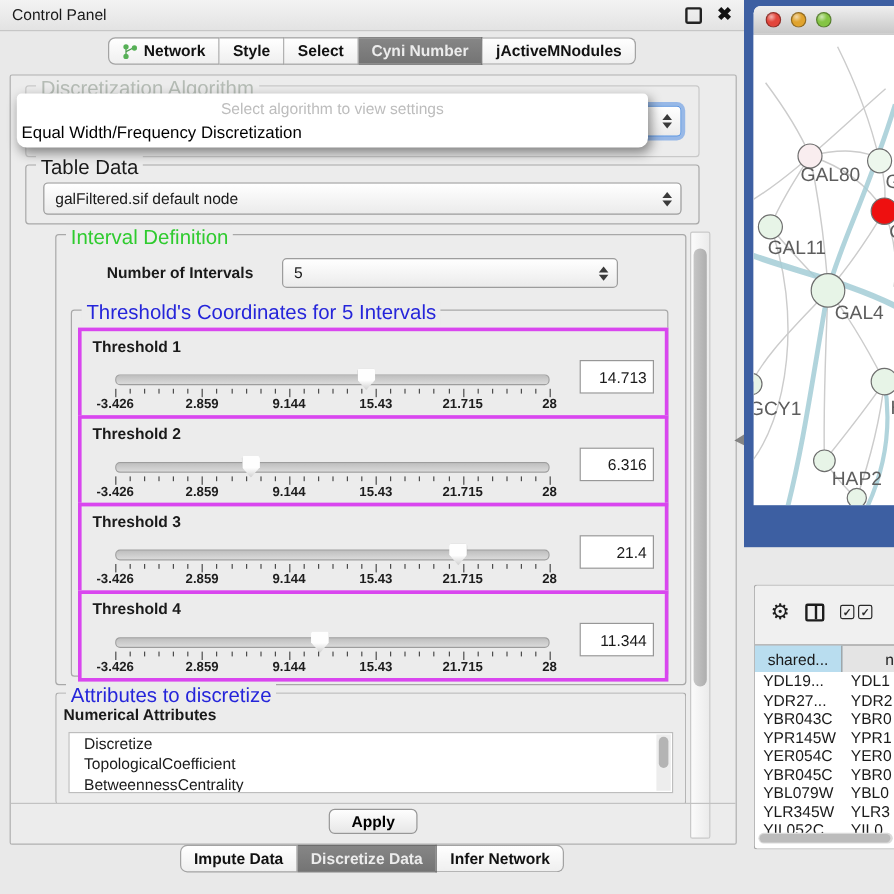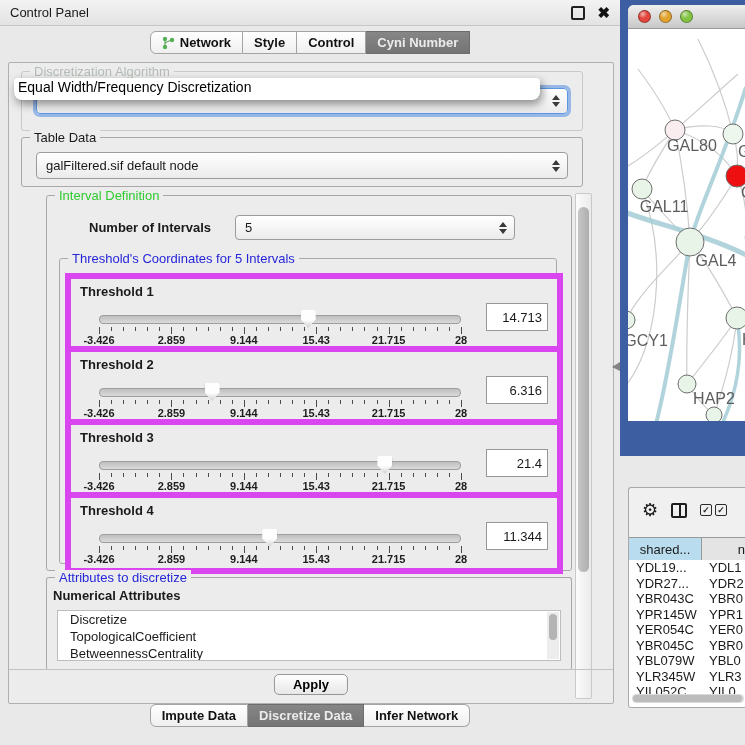--- a/index.html
+++ b/index.html
@@ -21,21 +21,21 @@
   .tab.first{border-left:1px solid #a3a3a3;border-radius:6px 0 0 6px}
   .tab.last{border-radius:0 6px 6px 0}
   .tab.active{background:linear-gradient(#868686,#747474);color:#ececec;border-color:#6d6d6d}
   #top-tabbar{position:absolute;left:0;top:31px;width:620px;display:flex;justify-content:center}
   #bottom-tabbar{position:absolute;left:0;top:704px;width:620px;display:flex;justify-content:center}
 
   #content{position:absolute;left:8px;top:62px;width:604px;height:640px;background:#ececec;
            border:1px solid #b0b0b0;border-radius:2px}
 
   .groupbox{position:absolute;border:1px solid #a8a8a8;border-radius:3px}
-  .grouplabel{position:absolute;top:-8px;left:8px;background:#ececec;padding:0 4px;font-size:13px;white-space:nowrap}
+  .grouplabel{position:absolute;top:-8px;left:8px;background:#ececec;padding:0 4px;font-size:17px;white-space:nowrap}
   .lbl-green{color:#2fcb2f}.lbl-blue{color:#2525da}.lbl-plain{color:#1a1a1a}.lbl-faded{color:#b5bcb5}
 
   .combo{background:linear-gradient(#ffffff,#ebebeb);border:1px solid #9c9c9c;border-radius:4px;
          display:flex;align-items:center;padding:0 22px 0 9px;box-sizing:border-box;font-size:13px;position:relative}
   .stepper{position:absolute;right:7px;top:50%;transform:translateY(-50%);display:flex;flex-direction:column;gap:2px}
   .stepper i{display:block;width:0;height:0;border-left:4px solid transparent;border-right:4px solid transparent}
   .stepper .up{border-bottom:5px solid #3a3a3a}
   .stepper .dn{border-top:5px solid #3a3a3a}
   .combo.focused{border-color:#5d97e3;box-shadow:0 0 0 3px rgba(95,150,228,.6)}
 
@@ -46,21 +46,21 @@
   .popup-option.selected{font-weight:bold}
 
   
   #vscroll{position:absolute;left:566px;top:130px;width:15px;height:504px;
            background:linear-gradient(90deg,#fbfbfb,#ebebeb);border:1px solid #c9c9c9;border-radius:2px}
   #vscroll .thumb{position:absolute;left:2px;right:2px;top:13px;height:365px;
                   background:linear-gradient(90deg,#c6c6c6,#aeaeae);border-radius:6px}
 
   .bold13{font-size:13px;font-weight:bold}
 
-  .threshold-card{position:absolute;left:5px;width:486px;height:70px;border:6px solid #d946ef;background:#ececec}
+  .threshold-card{position:absolute;left:5px;width:486px;height:70px;border:3px solid #d946ef;background:#ececec}
   .th-label{position:absolute;left:9px;top:5px;font-size:13px;font-weight:bold}
   .slider{position:absolute;left:28px;top:36px;width:360px;height:7px;border-radius:4px;
           background:linear-gradient(#bfbfbf,#dadada);border:1px solid #9d9d9d}
   .slider .thumb{position:absolute;top:-6px;width:15px;height:18px;
           background:linear-gradient(#fefefe 55%,#cfcfcf);clip-path:polygon(8% 0,92% 0,100% 10%,100% 52%,50% 100%,0 52%,0 10%);
           filter:drop-shadow(0 0 1px #8a8a8a)}
   .ticks{position:absolute;left:28px;top:48px;width:362px;height:8px}
   .ticks i{position:absolute;width:1px;background:#4c4c4c;top:0}
   .ticklabels{position:absolute;left:28px;top:55px;width:362px;height:12px}
   .ticklabels span{position:absolute;transform:translateX(-50%);font-size:11px;font-weight:bold;color:#1d1d1d;white-space:nowrap}
@@ -137,41 +137,45 @@
             <circle cx="3" cy="3" r="2.2" fill="#56b056"></circle>
             <circle cx="3" cy="11" r="2.2" fill="#56b056"></circle>
             <circle cx="10" cy="4" r="2.2" fill="#56b056"></circle>
           </svg>
           <span>Network</span>
         </div>
         <div class="tab">
           <span>Style</span>
         </div>
         <div class="tab">
-          <span>Control</span>
+          <span>Select</span>
         </div>
         <div class="tab active">
           <span>Cyni Number</span>
+        </div>
+        <div class="tab last">
+          <span>jActiveMNodules</span>
         </div>
       </div>
     </div>
 
   <div id="content">
 
     <div class="groupbox" id="disc-group" style="left:12px;top:8px;width:560px;height:58px;border-color:#c9c9c9">
       <span class="grouplabel lbl-faded">Discretization Algorithm</span>
       <div class="combo focused" style="position:absolute;left:14px;top:16px;width:532px;height:26px">
         <span class="stepper">
             <i class="up"></i>
             <i class="dn"></i>
           </span>
       </div>
     </div>
 
     <div id="algo-popup">
+      <div class="popup-placeholder">Select algorithm to view settings</div>
       <div id="algo-options">
           <div class="popup-option">Equal Width/Frequency Discretization</div>
         </div>
     </div>
 
     <div class="groupbox" style="left:12px;top:74px;width:560px;height:48px">
       <span class="grouplabel lbl-plain">Table Data</span>
       <div class="combo" style="position:absolute;left:14px;top:14px;width:532px;height:27px">
         <span>galFiltered.sif default node</span>
         <span class="stepper">

